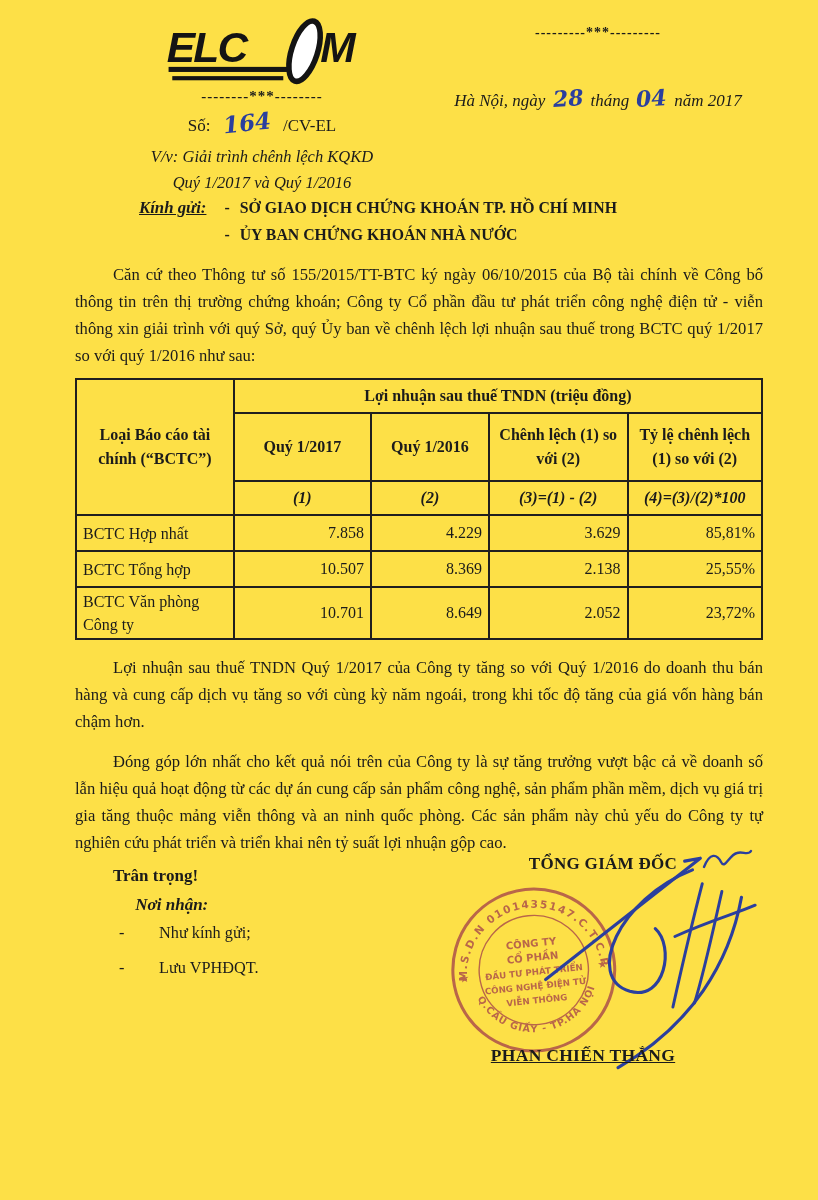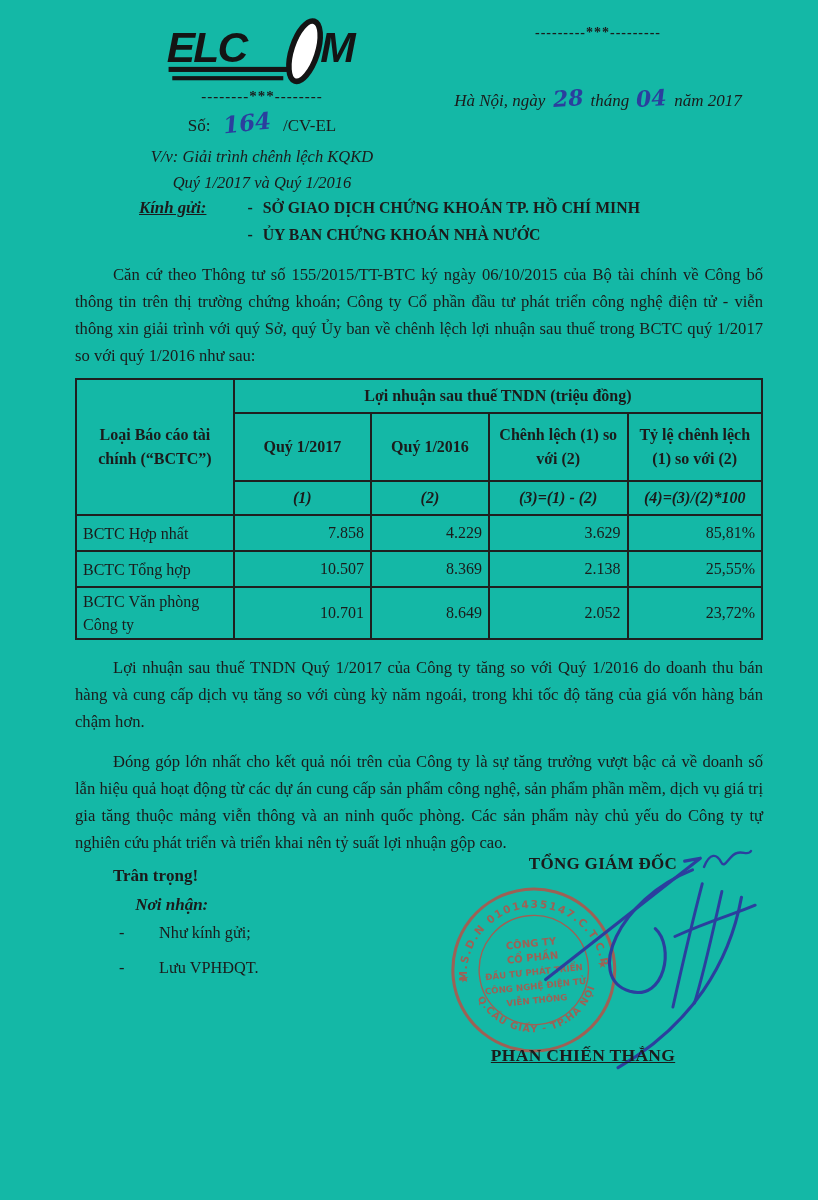--- a/index.html
+++ b/index.html
@@ -1,39 +1,39 @@
 <!DOCTYPE html>
 <html><head>
 <meta charset="utf-8">
 <style>
   * { margin:0; padding:0; box-sizing:border-box; }
   html,body { background:#e8e8e8; }
   .page {
     position:relative; width:818px; height:1200px; margin:0 auto;
-    background:#14b8a6; overflow:hidden;
+    background:#fde047; overflow:hidden;
     font-family:"Liberation Serif","DejaVu Serif",serif;
     color:#1b1b1b;
   }
   
   .header-left { position:absolute; left:112px; top:16px; width:300px; text-align:center; }
   .logo-svg { display:block; margin:0 auto; }
   .logo-divider { font-weight:bold; font-size:15px; letter-spacing:1px; margin-top:-2px; }
   .doc-number { font-size:17px; margin-top:4px; }
   .hand { font-family:"DejaVu Serif",serif; font-style:italic; color:#2b3f9e; font-weight:bold; }
   .doc-number .hand { font-size:23px; display:inline-block; transform:rotate(-6deg); padding:0 8px; }
   .subject { font-style:italic; font-size:16.5px; line-height:26px; margin-top:8px; }
   .header-right { position:absolute; left:398px; top:24px; width:400px; text-align:center; }
   .national-title { font-weight:bold; font-size:15.8px; letter-spacing:.2px; }
   .motto { font-weight:bold; font-style:italic; font-size:15.5px; margin-top:7px; }
   .motto-divider { font-weight:bold; font-size:14px; letter-spacing:1px; margin-top:1px; }
   .date-line { font-style:italic; font-size:17px; margin-top:44px; }
   .date-line .hand { font-size:22px; display:inline-block; transform:rotate(-4deg); padding:0 3px; }
   
   .body { position:absolute; left:75px; top:194px; width:688px; }
-  .kinh-gui { display:flex; margin-left:64px;gap:23px; }
+  .kinh-gui { display:flex; margin-left:64px; }
   .kg-label { font-weight:bold; font-style:italic; text-decoration:underline; font-size:16.8px; line-height:27px; margin-right:18px; white-space:nowrap; }
   .kg-items { }
   .kg-item { display:flex; font-weight:bold; font-size:15.8px; line-height:27px; }
   .kg-item .dash { margin-right:10px; font-weight:bold; }
   p.par { font-size:16.6px; line-height:27px; text-align:justify; text-indent:38px; }
   .p1 { margin-top:13px; }
   .p2 { margin-top:14px; }
   .p3 { margin-top:13px; }
   
   table.rpt { width:100%; border-collapse:collapse; margin-top:9px; table-layout:fixed; }

